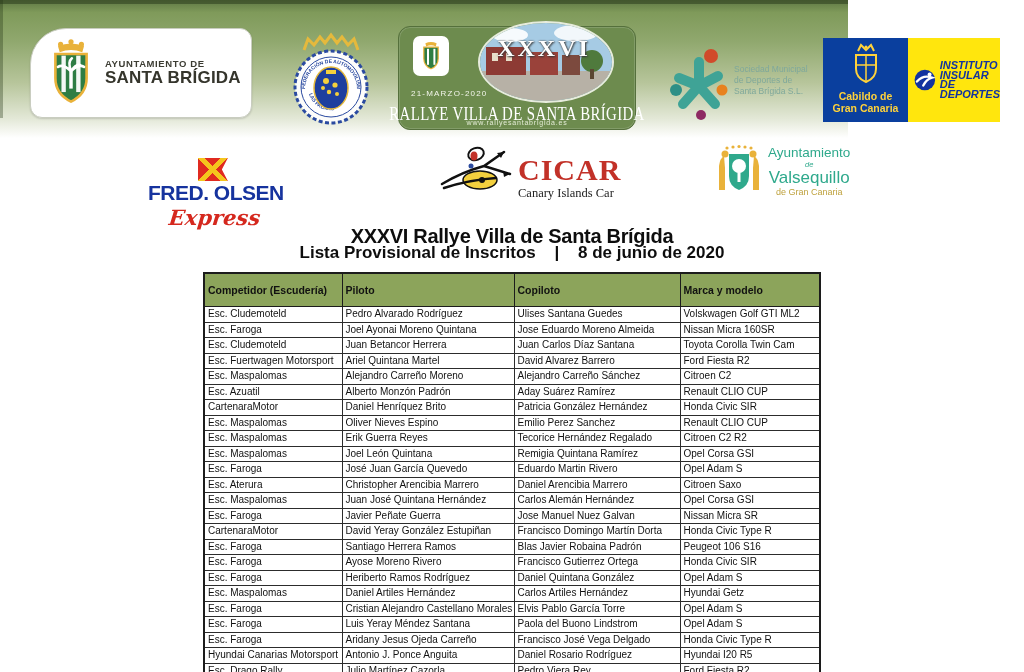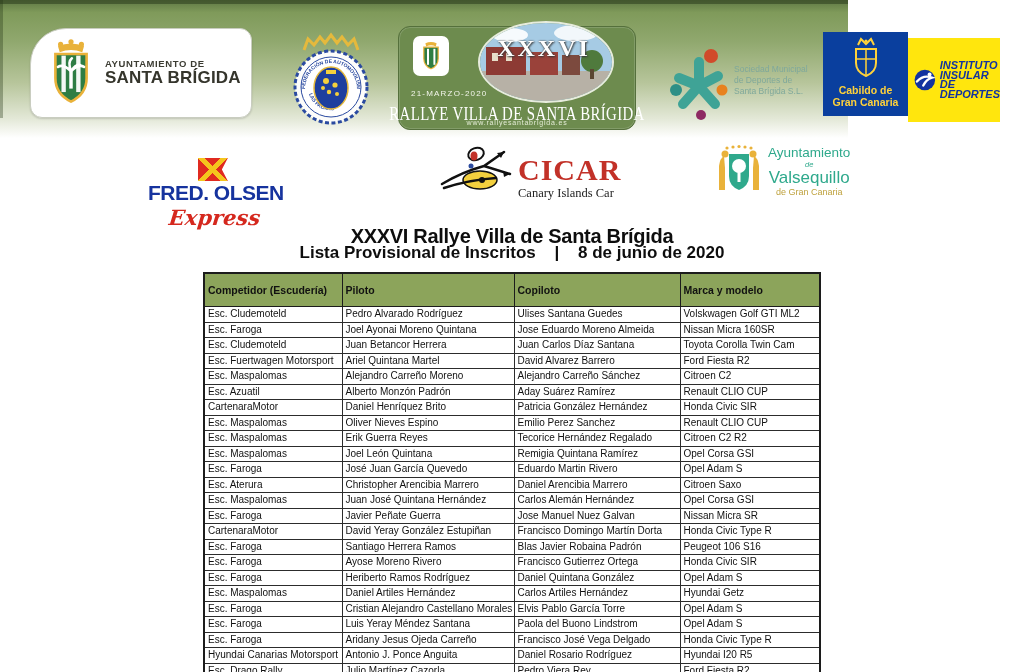--- a/index.html
+++ b/index.html
@@ -37,21 +37,21 @@
   .plate-date{position:absolute;left:12px;top:62px;font-size:8px;letter-spacing:1.2px;color:#f2f5ea;}
   .plate-name{position:absolute;left:50%;top:76px;transform:translateX(-50%) scaleX(.78);white-space:nowrap;
     font-family:"Liberation Serif",serif;font-size:19px;color:#ffffff;letter-spacing:.5px;}
   .plate-url{position:absolute;left:0;right:0;bottom:3px;text-align:center;font-size:7px;color:#e4ecd6;letter-spacing:.8px;}
 
   
   .soc{position:absolute;left:670px;top:44px;display:flex;}
   .soc-text{margin-left:6px;margin-top:20px;font-size:8.5px;line-height:11px;color:#7fa89b;}
 
   
-  .cabildo{position:absolute;left:823px;top:32px;width:85px;height:84px;background:#0a3f9e;
+  .cabildo{position:absolute;left:823px;top:38px;width:85px;height:84px;background:#0a3f9e;
     display:flex;flex-direction:column;align-items:center;}
   .cabildo-text{margin-top:2px;text-align:center;color:#ffd23a;font-weight:bold;font-size:10.5px;line-height:11.5px;}
 
   
   .instituto{position:absolute;left:908px;top:38px;width:92px;height:84px;background:#ffe60d;
     display:flex;align-items:center;}
   .inst-text{margin-left:3px;color:#1233a0;font-weight:bold;font-style:italic;font-size:11px;line-height:9.5px;}
 
   
   .fredolsen{position:absolute;left:142px;top:158px;display:flex;align-items:center;flex-direction:column;}

